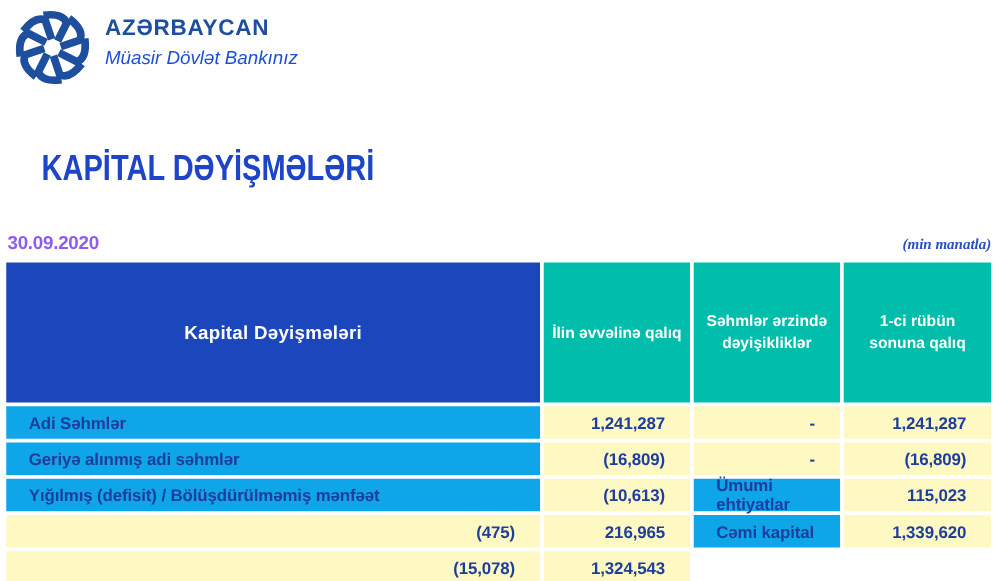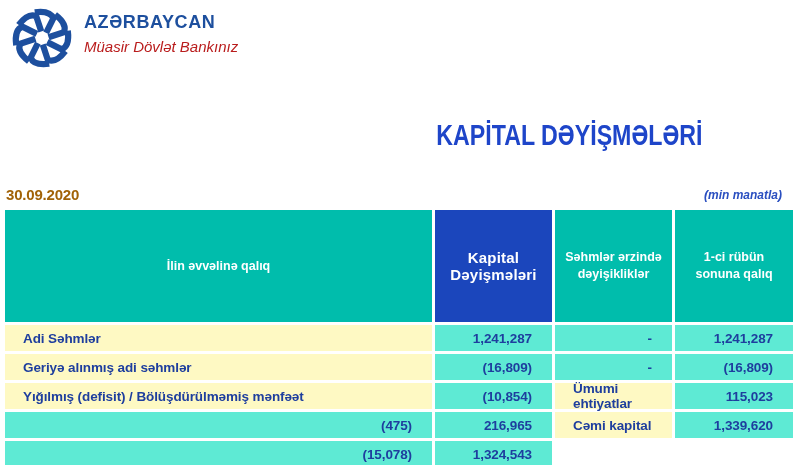--- a/index.html
+++ b/index.html
@@ -10,60 +10,60 @@
   }
 
   
   .logo { position:absolute; left:9px; top:5px; width:66px; height:66px; }
   .brand { position:absolute; left:84px; top:12px; }
   .brand-name {
     font-size:18px; font-weight:bold; color:#1d4f9e;
     line-height:21px; letter-spacing:0.6px;
   }
   .brand-tagline {
-    margin-top:5px; font-size:15px; font-style:italic; color:#b91c1c;
+    margin-top:5px; font-size:15px; font-style:italic; color:#1d4ed8;
   }
 
   
-  .title-wrap { position:absolute; top:119px; left:0; width:736px; text-align:right; }
+  .title-wrap { position:absolute; top:119px; left:0; width:736px; text-align:left; }
   .title {
     display:inline-block; font-size:29px; font-weight:bold; color:#1e45c9;
     transform:scaleX(0.8); transform-origin:center; white-space:nowrap;
   }
 
   
   .meta-date {
     position:absolute; left:6px; top:186px;
-    font-size:15px; font-weight:bold; color:#a16207; letter-spacing:-0.2px;
+    font-size:15px; font-weight:bold; color:#8b5cf6; letter-spacing:-0.2px;
   }
   .meta-note {
-    position:absolute; right:18px; top:188px;
-    font-size:12px; font-style:italic; font-weight:bold; color:#2a4fc0;
+    position:absolute; right:7px; top:188px;
+    font-size:12px; font-style:italic; font-weight:bold; color:#2a4fc0;font-family:Liberation Serif, serif;
   }
 
   
   .capital-table {
     position:absolute; left:5px; top:210px;
     display:grid;
     grid-template-columns:427px 117px 117px 118px;
     grid-template-rows:112px repeat(5, 26px);
     gap:3px;
   }
   .th {
     display:flex; align-items:center; justify-content:center;
     text-align:center; color:#ffffff; font-weight:bold;
   }
   .th-label { background:#1b46bc; font-size:15px; letter-spacing:0.2px; }
   .th-teal  { background:#00bdac; font-size:12.5px; line-height:1.35; padding:0 5px; }
   .td {
     display:flex; align-items:center;
     font-weight:bold; color:#1e3e9e; font-size:13.5px; letter-spacing:-0.1px;
   }
-  .td.label { background:#fef9c3; padding-left:18px; }
-  .td.val   { background:#5eead4; justify-content:flex-end; padding-right:20px;text-align:center; }
+  .td.label { background:#0ea5e9; padding-left:18px; }
+  .td.val   { background:#fef9c3; justify-content:flex-end; padding-right:20px;text-align:center; }
 </style>
 </head>
 <body>
 
 <div class="logo">
   <svg viewBox="0 0 64 64" width="66" height="66">
     <g fill="none" stroke="#1d4f9e" stroke-width="6" stroke-linecap="butt" stroke-linejoin="miter">
       <g transform="rotate(0 32 32)">
           <path d="M 25 7 Q 40 5 43 13 L 36 27"></path>
         </g>
@@ -101,37 +101,37 @@
 
 <div class="title-wrap">
   <span class="title">KAPİTAL DƏYİŞMƏLƏRİ</span>
 </div>
 
 <div class="meta-date">30.09.2020</div>
 <div class="meta-note">(min manatla)</div>
 
 <div class="capital-table">
 
+  <div class="th th-label">Kapital Dəyişmələri</div>
   <div class="th th-teal">İlin əvvəlinə qalıq</div>
-  <div class="th th-label">Kapital Dəyişmələri</div>
   <div class="th th-teal">Səhmlər ərzində dəyişikliklər</div>
   <div class="th th-teal">1-ci rübün sonuna qalıq</div>
 
   <div class="td label">Adi Səhmlər</div>
   <div class="td val">1,241,287</div>
   <div class="td val">-</div>
   <div class="td val">1,241,287</div>
 
   <div class="td label">Geriyə alınmış adi səhmlər</div>
   <div class="td val">(16,809)</div>
   <div class="td val">-</div>
   <div class="td val">(16,809)</div>
 
   <div class="td label">Yığılmış (defisit) / Bölüşdürülməmiş mənfəət</div>
-  <div class="td val">(10,854)</div>
+  <div class="td val">(10,613)</div>
 
   <div class="td label">Ümumi ehtiyatlar</div>
   <div class="td val">115,023</div>
   <div class="td val">(475)</div>
   <div class="td val">216,965</div>
 
   <div class="td label">Cəmi kapital</div>
   <div class="td val">1,339,620</div>
   <div class="td val">(15,078)</div>
   <div class="td val">1,324,543</div>

